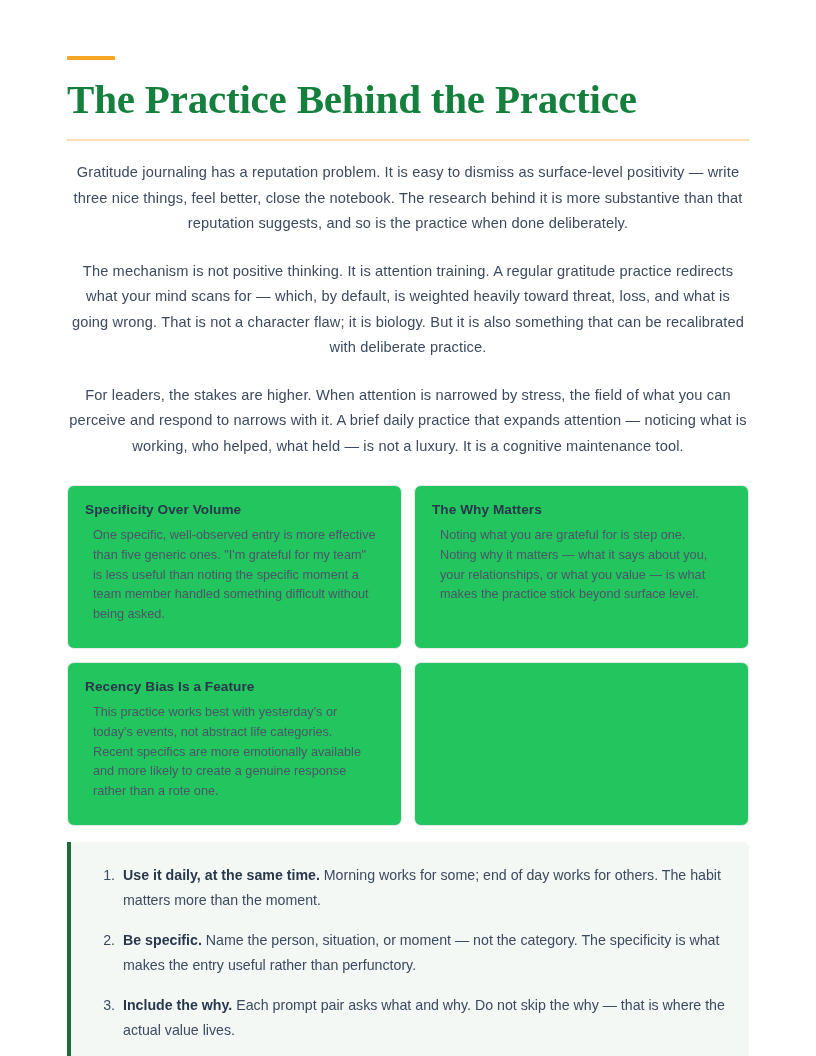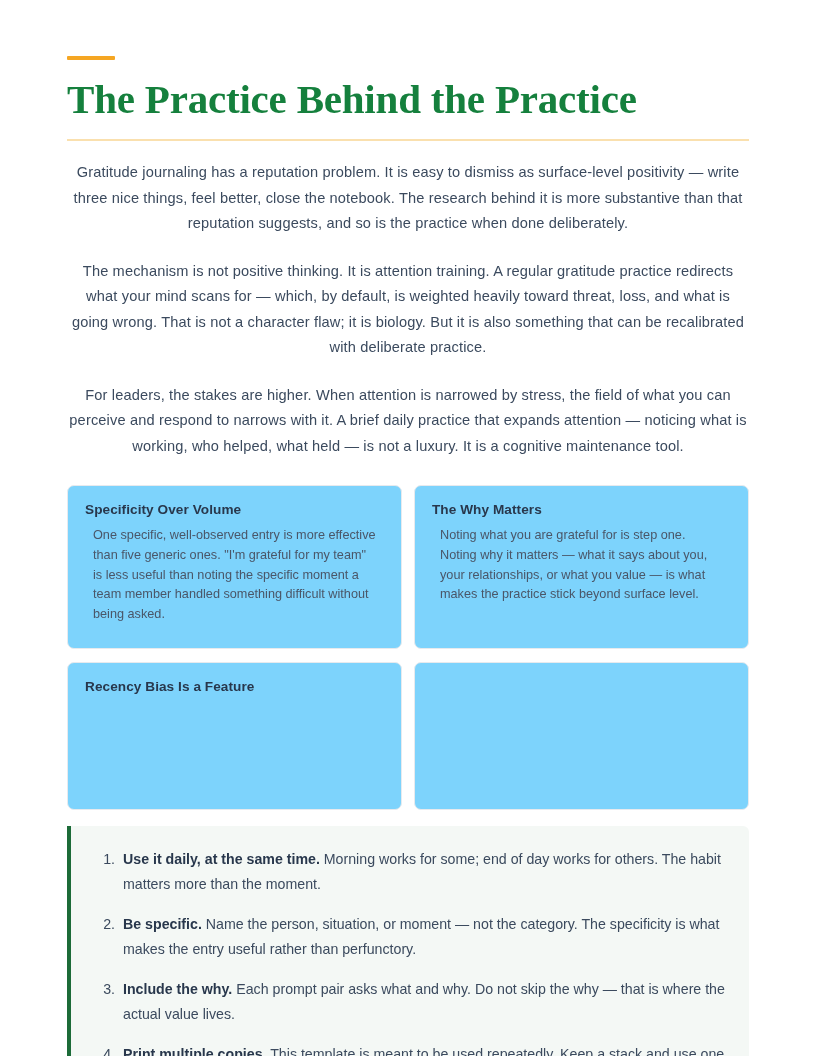--- a/index.html
+++ b/index.html
@@ -65,21 +65,21 @@
 
   
   .card-grid {
     margin-top: 26px;
     display: grid;
     grid-template-columns: 335px 335px;
     column-gap: 12px;
     row-gap: 13px;
   }
   .card {
-    background: #7dd3fc;
+    background: #22c55e;
     border: 1px solid #e7eaee;
     border-radius: 7px;
     padding: 16px 17px 16px 17px;
     box-sizing: border-box;
     min-height: 148px;
   }
   .card-title {
     font-size: 13.6px;
     font-weight: 700;
     color: #28374c;
@@ -177,20 +177,21 @@
       <p class="card-body">One specific, well-observed entry is more effective than five generic ones. "I'm grateful for my team" is less useful than noting the specific moment a team member handled something difficult without being asked.</p>
     </div>
 
     <div class="card">
       <h2 class="card-title">The Why Matters</h2>
       <p class="card-body">Noting what you are grateful for is step one. Noting why it matters — what it says about you, your relationships, or what you value — is what makes the practice stick beyond surface level.</p>
     </div>
 
     <div class="card">
       <h2 class="card-title">Recency Bias Is a Feature</h2>
+      <p class="card-body">This practice works best with yesterday's or today's events, not abstract life categories. Recent specifics are more emotionally available and more likely to create a genuine response rather than a rote one.</p>
     </div>
 
     <div class="card">
     </div>
 
   </div>
 
   <div class="callout">
 
     <ol class="steps">

